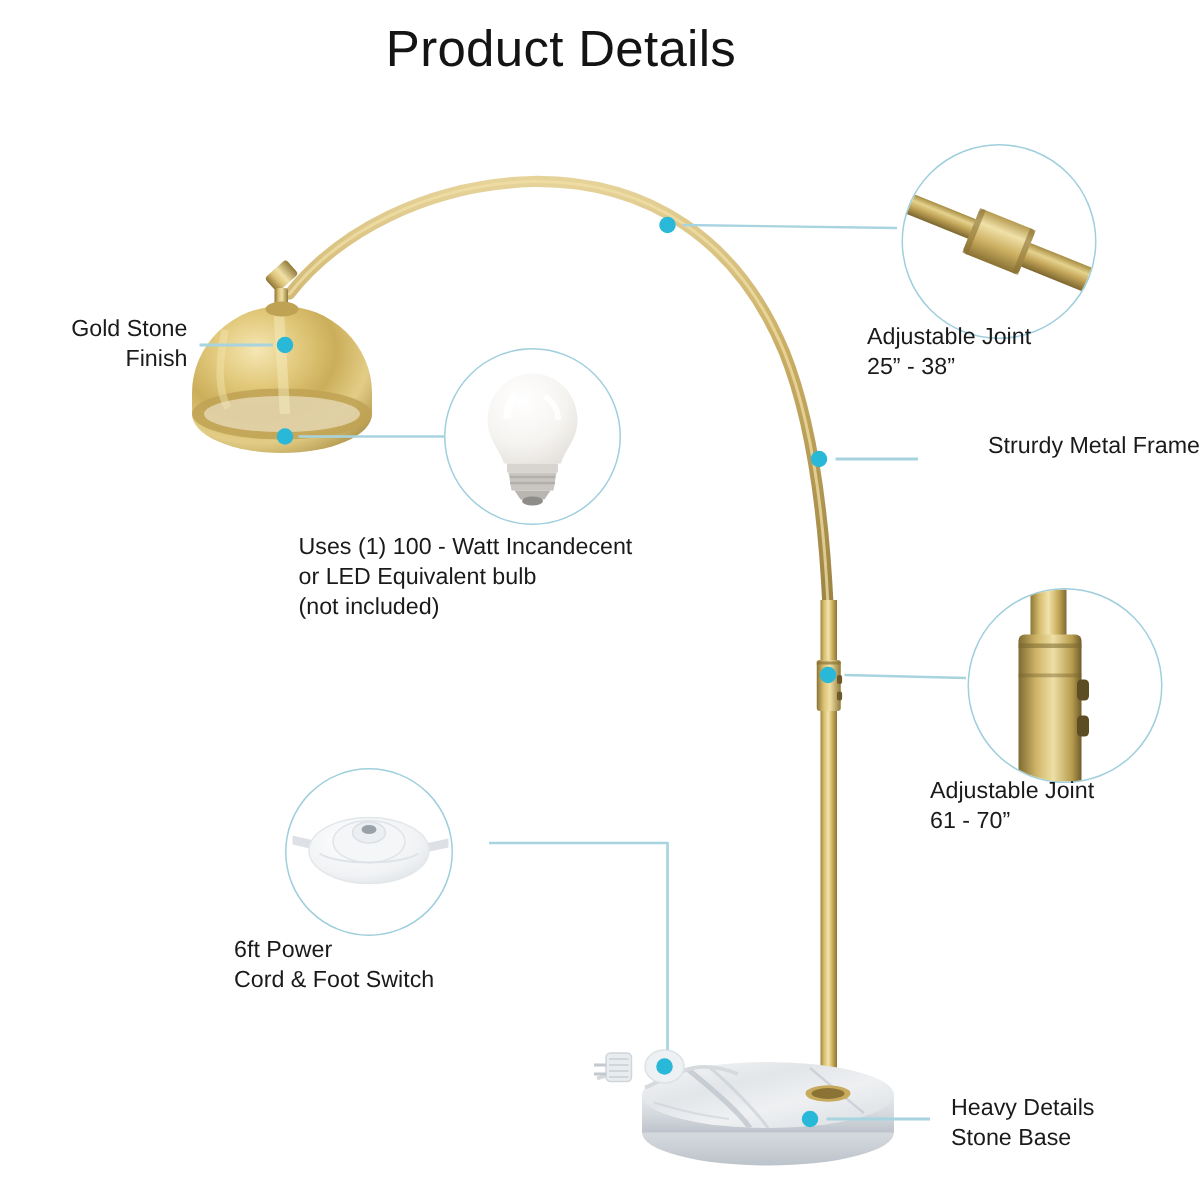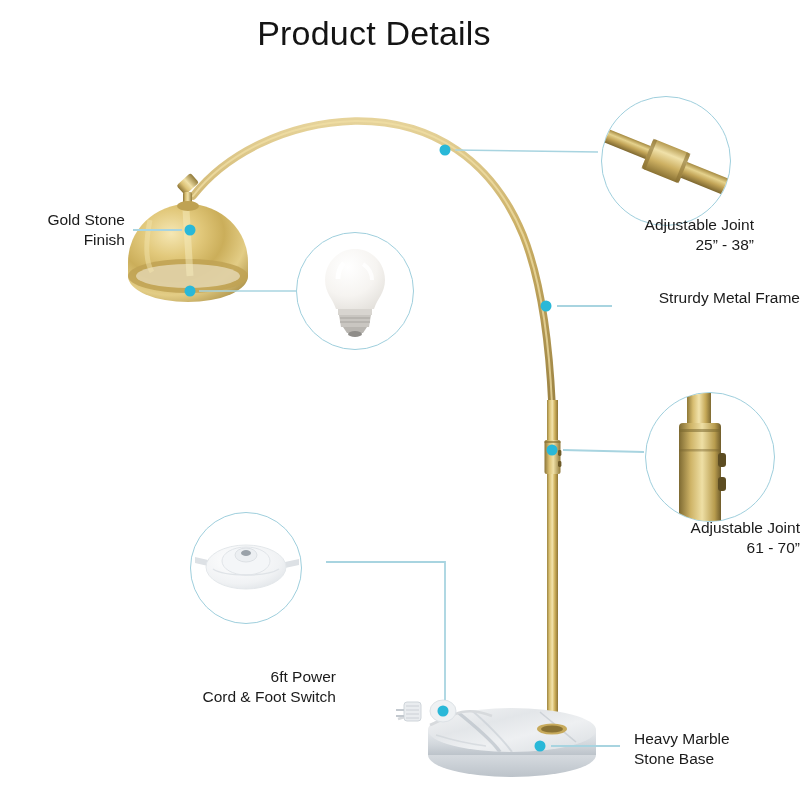--- a/index.html
+++ b/index.html
@@ -27,21 +27,21 @@
     letter-spacing: 0.2px;
     color: #141414;
   }
   .callout-label {
     position: absolute;
     font-size: 15.5px;
     line-height: 20px;
     color: #1a1a1a;
     white-space: pre-line;
   }
-  .ctr { text-align: right; }
+  .ctr { text-align: left; }
   .rgt { text-align: right; }
   .lft { text-align: left; }
 
   svg.layer {
     position: absolute;
     left: 0;
     top: 0;
     width: 800px;
     height: 800px;
     pointer-events: none;
@@ -281,20 +281,23 @@
 Finish</div>
 
   <div class="callout-label ctr" style="left:578px; top:215px; width:176px;">Adjustable Joint
 25” - 38”</div>
 
   <div class="callout-label lft" style="left:622px; top:288px; width:178px;text-align:right;">Strurdy Metal Frame</div>
 
   <div class="callout-label ctr" style="left:620px; top:518px; width:180px;">Adjustable Joint
 61 - 70”</div>
 
-
-  <div class="callout-label ctr" style="left:156px; top:624px; width:180px;margin-top:43px;">6ft Power
+  <div class="callout-label ctr" style="left:199px; top:355px; width:310px;">Uses (1) 100 - Watt Incandecent
+or LED Equivalent bulb
+(not included)</div>
+
+  <div class="callout-label ctr" style="left:156px; top:624px; width:180px;">6ft Power
 Cord &amp; Foot Switch</div>
 
-  <div class="callout-label lft" style="left:634px; top:729px; width:166px;">Heavy Marble
+  <div class="callout-label lft" style="left:634px; top:729px; width:166px;">Heavy Details
 Stone Base</div>
 
 </div>
 
 </body></html>

